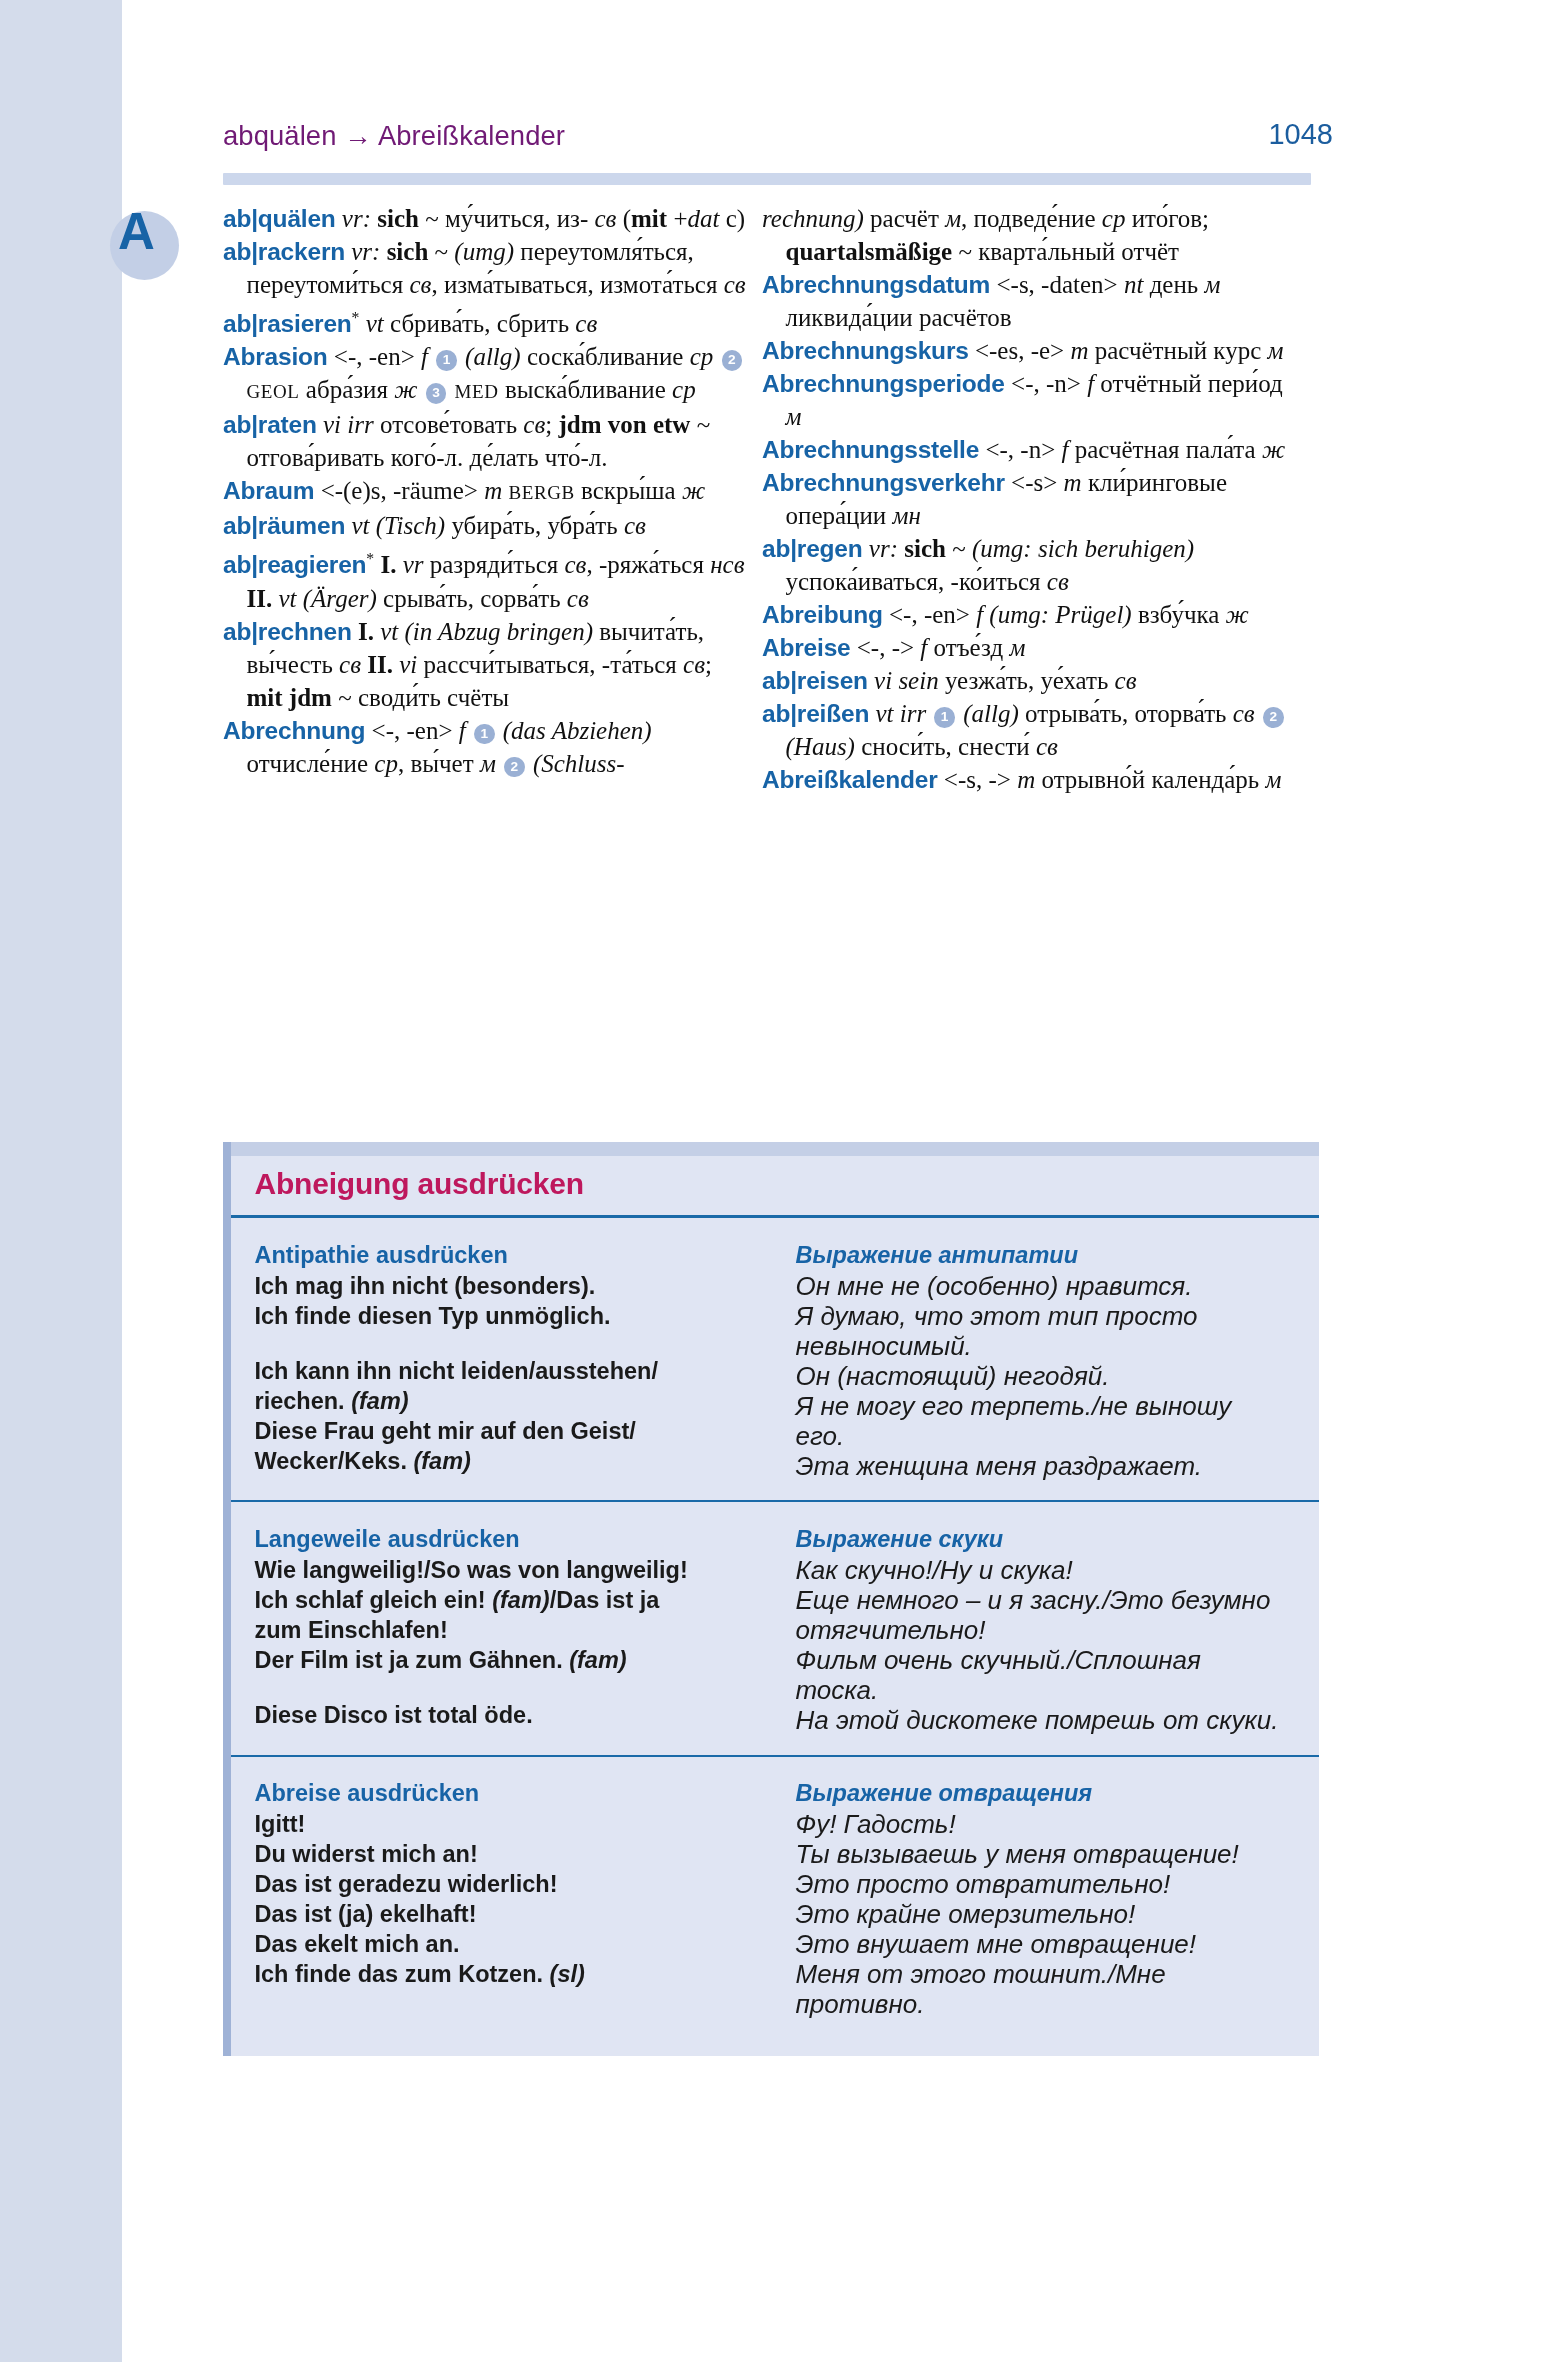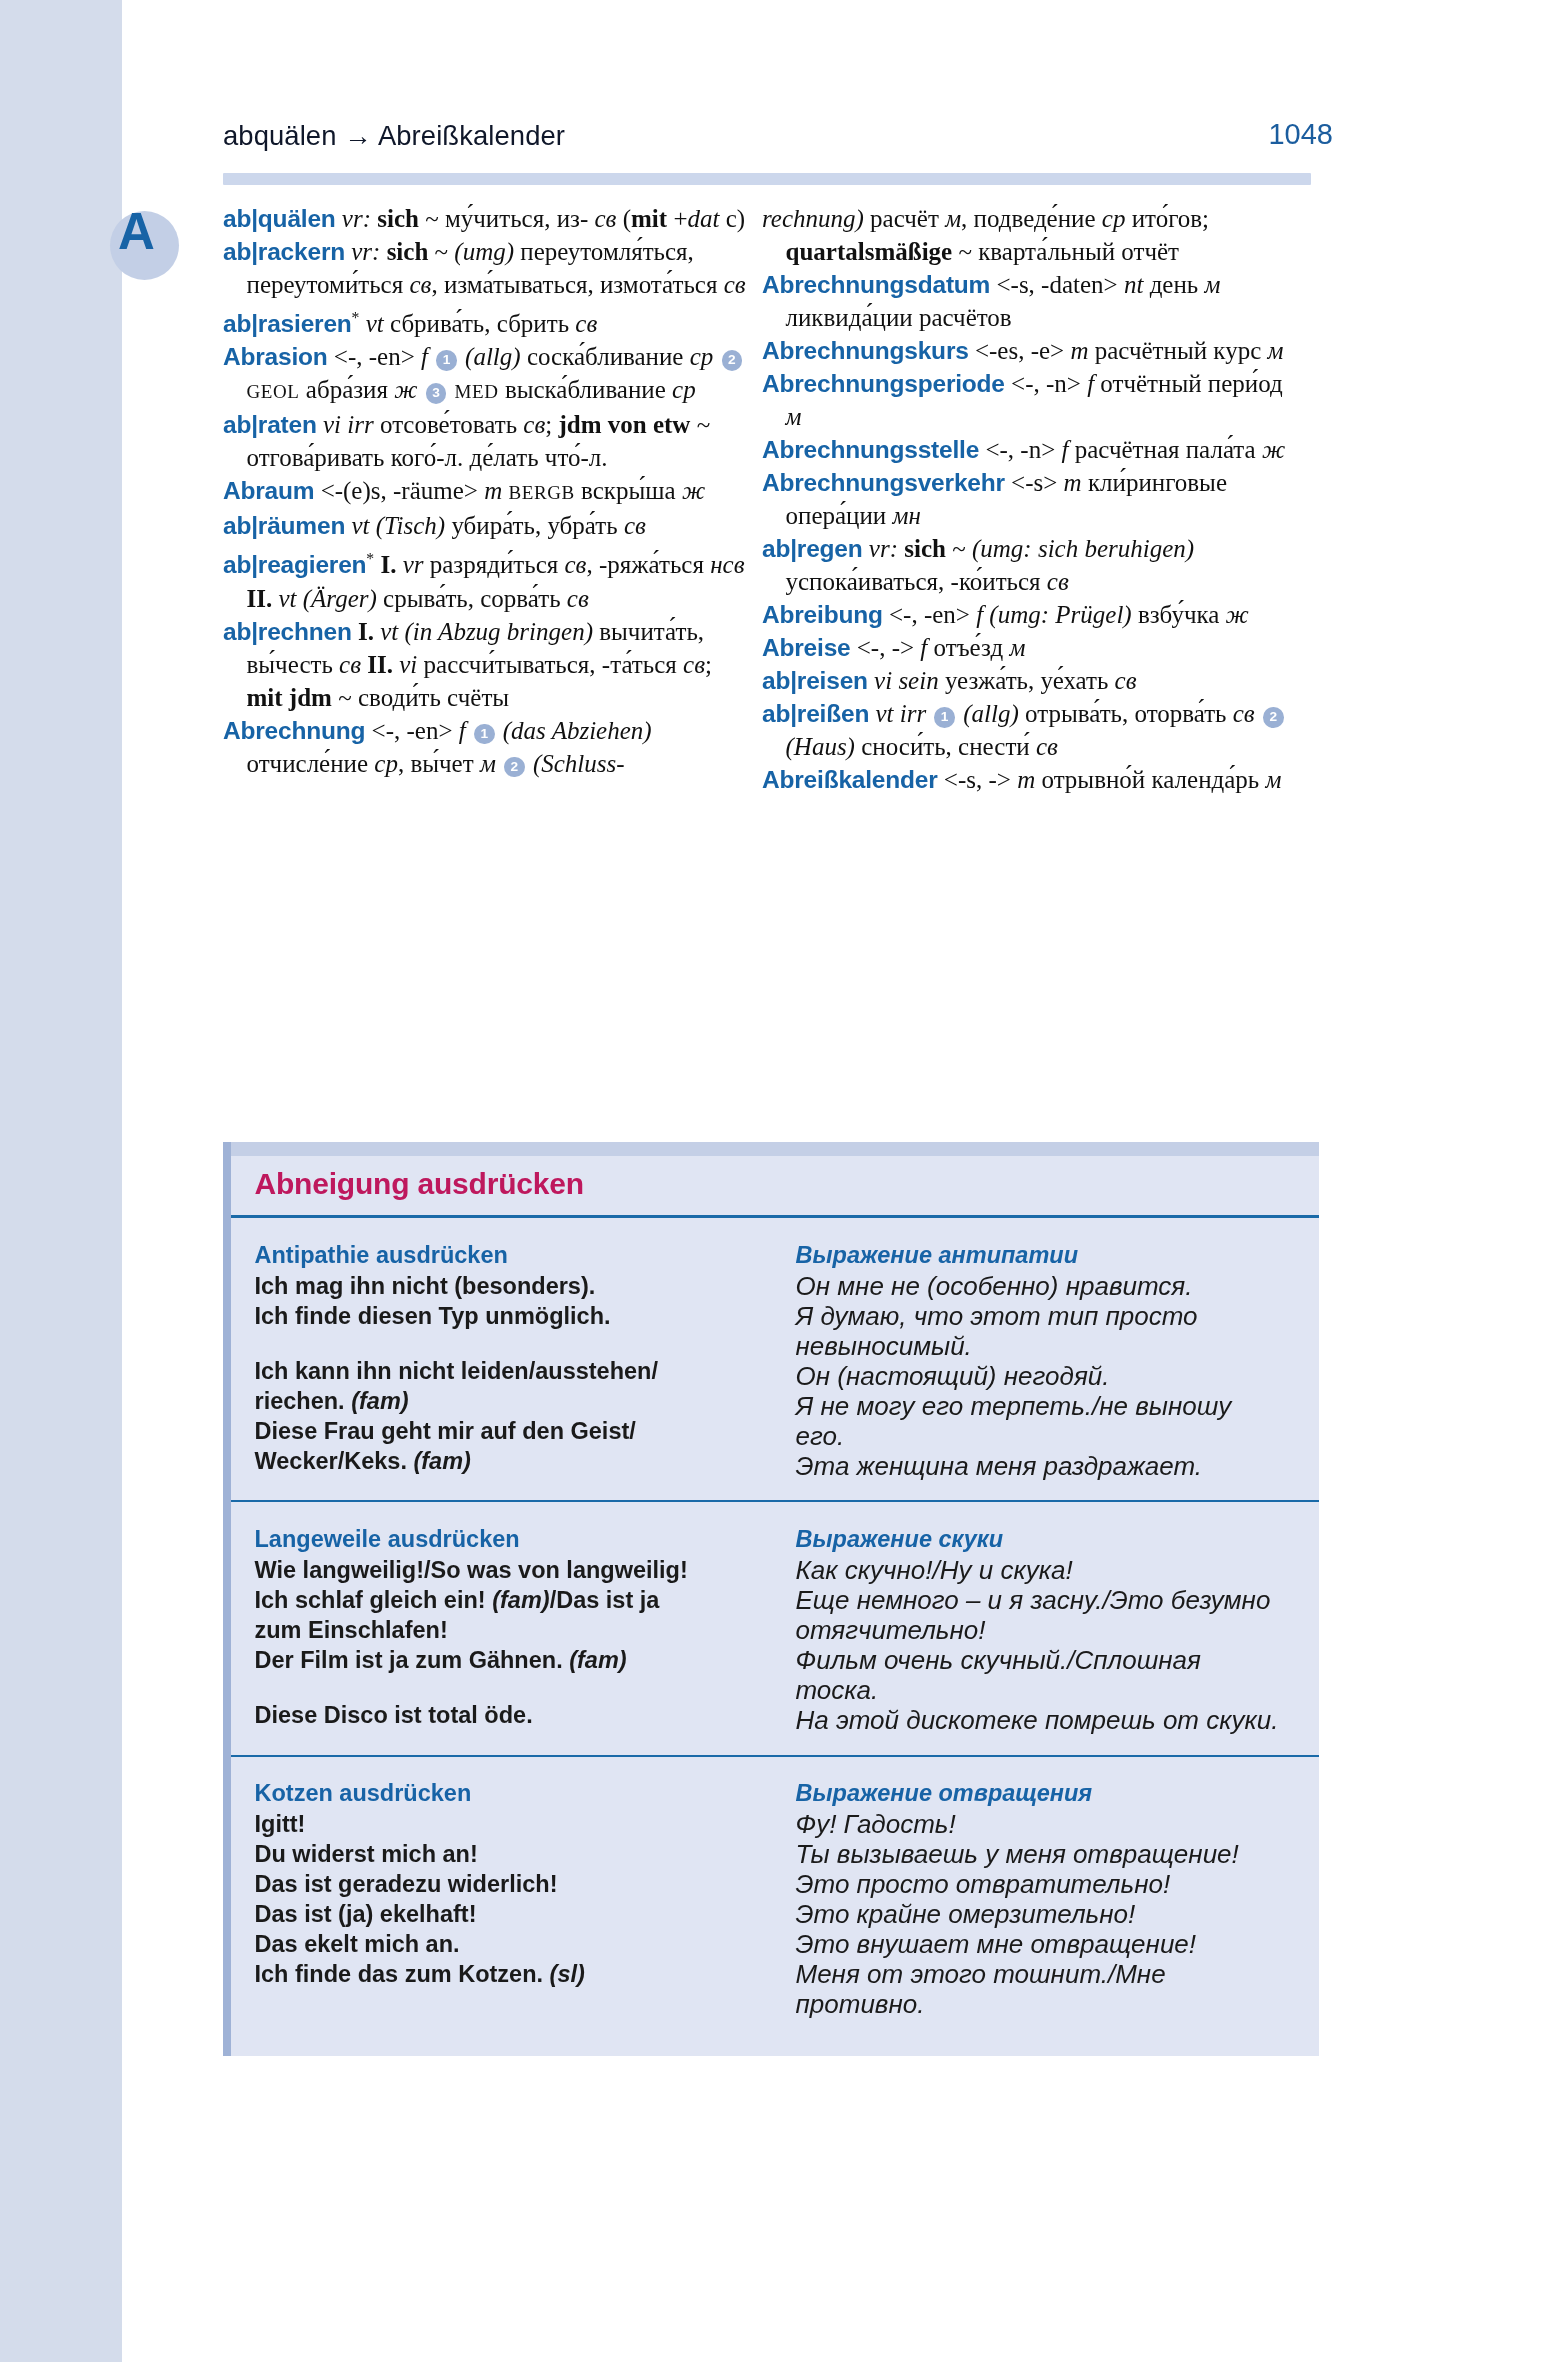--- a/index.html
+++ b/index.html
@@ -25,21 +25,21 @@
     position:absolute;left:118px;top:202px;
     font-family:"Liberation Sans", sans-serif;
     font-weight:bold;font-size:51px;color:#1763a6;
     letter-spacing:-1px;
   }
 
   
   #running-head{
     position:absolute;left:223px;top:120px;
     font-family:"Liberation Sans", sans-serif;
-    font-size:27.4px;color:#0f172a;font-weight:400;
+    font-size:27.4px;color:#701a75;font-weight:400;
     letter-spacing:0.1px;white-space:nowrap;
   }
   #page-number{
     position:absolute;left:1245px;top:118px;width:88px;text-align:right;
     font-family:"Liberation Sans", sans-serif;
     font-size:29px;color:#1b5d9e;font-weight:400;
   }
   #head-rule{
     position:absolute;left:223px;top:173px;width:1088px;height:11.8px;
     background:#ccd7ec;border-radius:1px;
@@ -220,21 +220,21 @@
           <div class="pb-line-ru">Как скучно!/Ну и скука!</div>
           <div class="pb-line-ru">Еще немного – и я засну./Это безумно</div>
           <div class="pb-line-ru">отягчительно!</div>
           <div class="pb-line-ru">Фильм очень скучный./Сплошная</div>
           <div class="pb-line-ru">тоска.</div>
           <div class="pb-line-ru">На этой дискотеке помрешь от скуки.</div>
         </div>
       </div>
       <div class="pb-section last">
         <div class="pb-de">
-          <div class="pb-sub-de">Kotzen ausdrücken</div>
+          <div class="pb-sub-de">Abreise ausdrücken</div>
           <div class="pb-line-de">Igitt!</div>
           <div class="pb-line-de">Du widerst mich an!</div>
           <div class="pb-line-de">Das ist geradezu widerlich!</div>
           <div class="pb-line-de">Das ist (ja) ekelhaft!</div>
           <div class="pb-line-de">Das ekelt mich an.</div>
           <div class="pb-line-de">Ich finde das zum Kotzen. <span class="ital">(sl)</span></div>
         </div>
         <div class="pb-ru">
           <div class="pb-sub-ru">Выражение отвращения</div>
           <div class="pb-line-ru">Фу! Гадость!</div>

